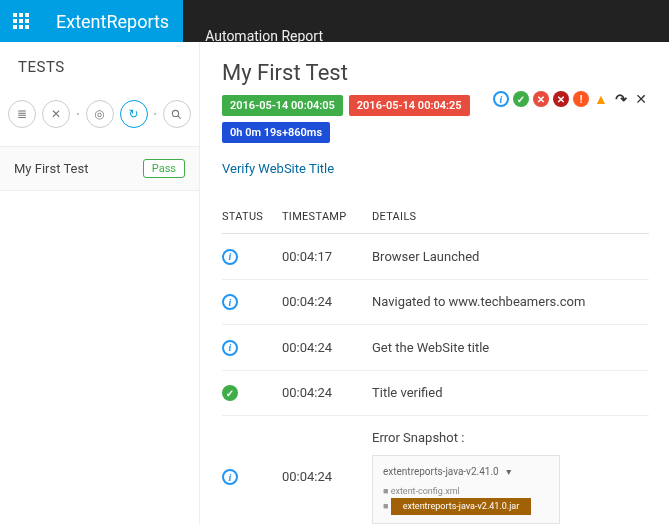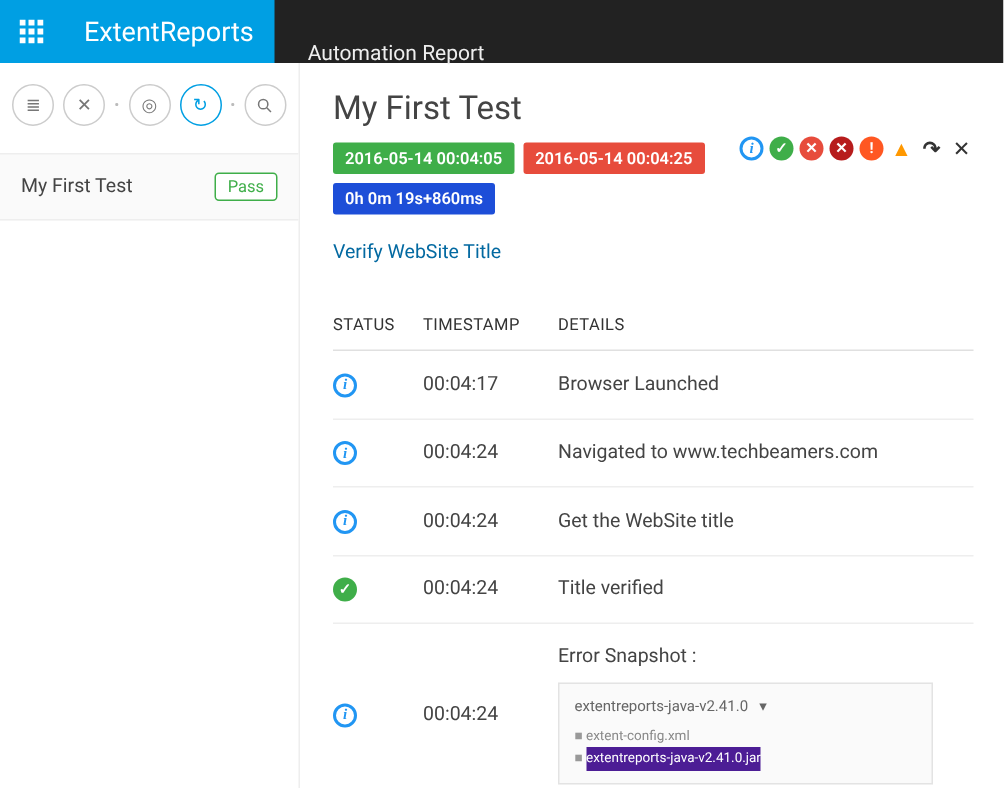--- a/index.html
+++ b/index.html
@@ -40,24 +40,24 @@
   .desc { margin: 18px 0 24px; color: #0369a1; font-size: 13px; }
   table { width: 100%; border-collapse: collapse; }
   th { text-align: left; font-size: 11px; font-weight: 400; color: #333; padding: 10px 8px 10px 0; border-bottom: 1px solid #e0e0e0; letter-spacing: 0.3px; }
   td { padding: 14px 8px 14px 0; border-bottom: 1px solid #eee; vertical-align: middle; font-size: 13px; color: #444; }
   .col-status { width: 60px; }
   .col-ts { width: 90px; }
   .st-icon { width: 16px; height: 16px; border-radius: 50%; display: inline-flex; align-items: center; justify-content: center; font-size: 10px; font-weight: bold; }
   .st-info { border: 2px solid #2196f3; color: #2196f3; font-family: Georgia, serif; font-style: italic; }
   .st-pass { background: #3fae49; color: #fff; }
   .snapshot { font-size: 13px; color: #444; }
-  .snap-box { margin-top: 10px; border: 1px solid #e3e3e3; background: #fafafa; padding: 8px 10px; font-size: 9px; color: #888; width: 250px; line-height: 1.6; }
+  .snap-box { margin-top: 10px; border: 1px solid #e3e3e3; background: #fafafa; padding: 8px 10px; font-size: 9px; color: #888; width: 188px; line-height: 1.6; }
   .snap-box .line1 { font-size: 10px; color: #666; margin-bottom: 4px; }
   .snap-box .bullet::before { content: "■ "; color: #999; }
-  .snap-box .hl { background: #4c1d95; color: #fff; padding: 1px 0; display: inline-block; }
+  .snap-box .hl { background: #a16207; color: #fff; padding: 1px 12px; display: inline-block; }
 </style>
 </head>
 <body>
 
 <div class="topbar">
   <div class="menu-btn">
     <svg width="16" height="16" viewBox="0 0 16 16">
         <rect x="0" y="0" width="4" height="4"></rect>
         <rect x="6" y="0" width="4" height="4"></rect>
         <rect x="12" y="0" width="4" height="4"></rect>
@@ -68,20 +68,21 @@
         <rect x="6" y="12" width="4" height="4"></rect>
         <rect x="12" y="12" width="4" height="4"></rect>
       </svg>
   </div>
   <div class="brand">ExtentReports</div>
   <div class="title">Automation Report</div>
 </div>
 
 <div class="layout">
   <div class="sidebar">
+    <div class="sidebar-head">TESTS</div>
     <div class="tool-row">
       <div class="tool-btn">≣</div>
       <div class="tool-btn">✕</div>
       <span class="dot">•</span>
       <div class="tool-btn">◎</div>
       <div class="tool-btn active">↻</div>
       <span class="dot">•</span>
       <div class="tool-btn">
         <svg width="11" height="11" viewBox="0 0 16 16">
             <circle cx="6.5" cy="6.5" r="4.5" fill="none" stroke="#777" stroke-width="1.5"></circle>

